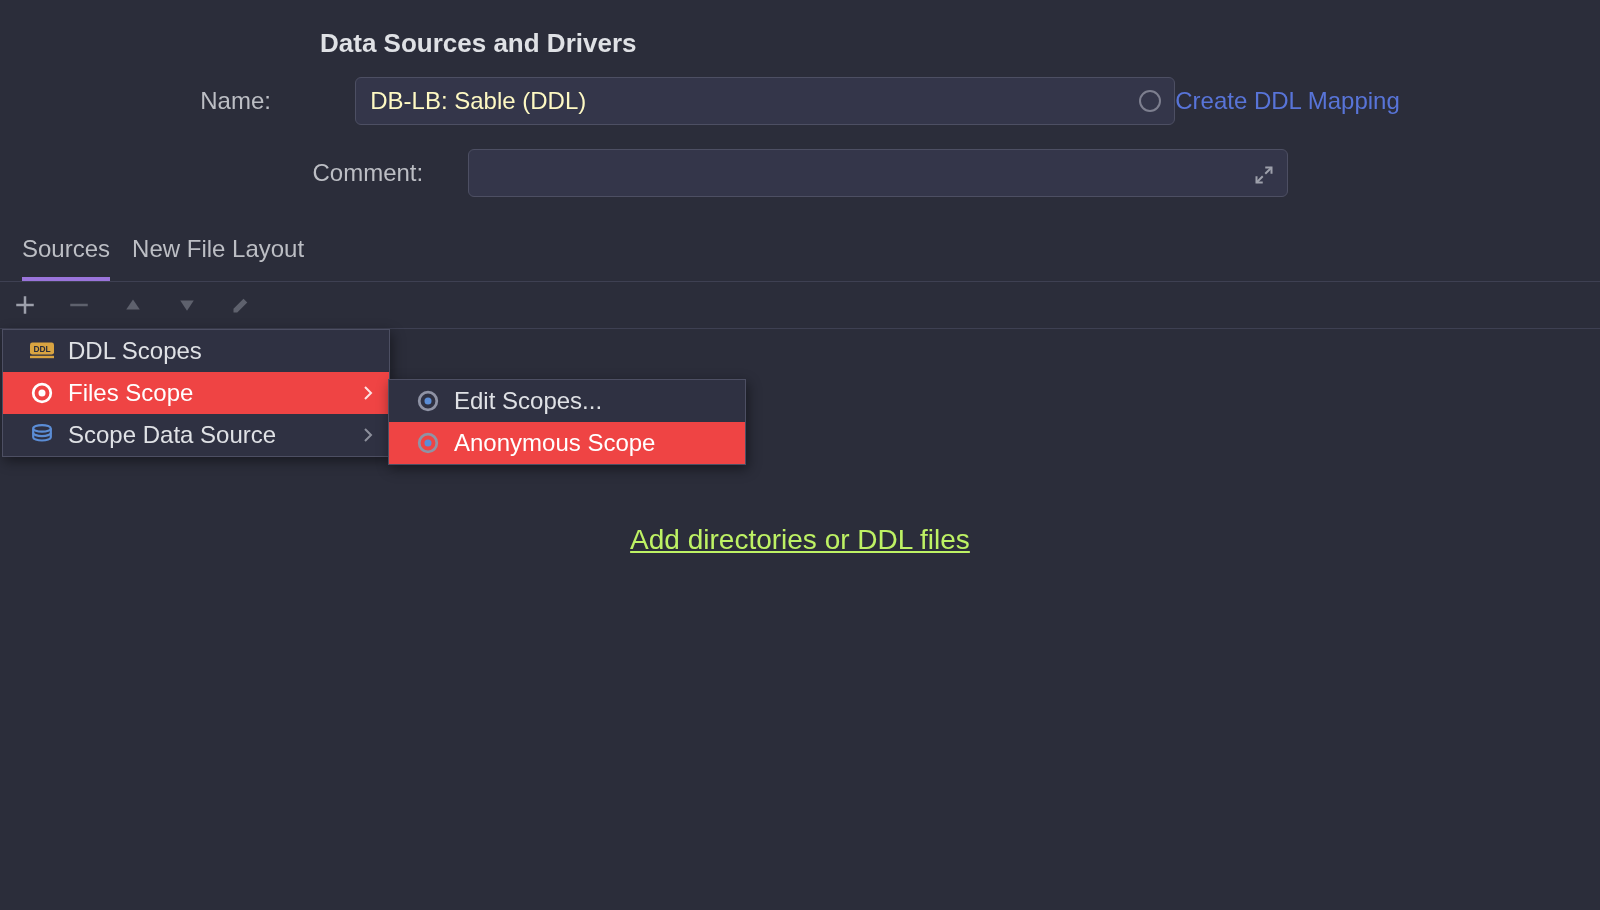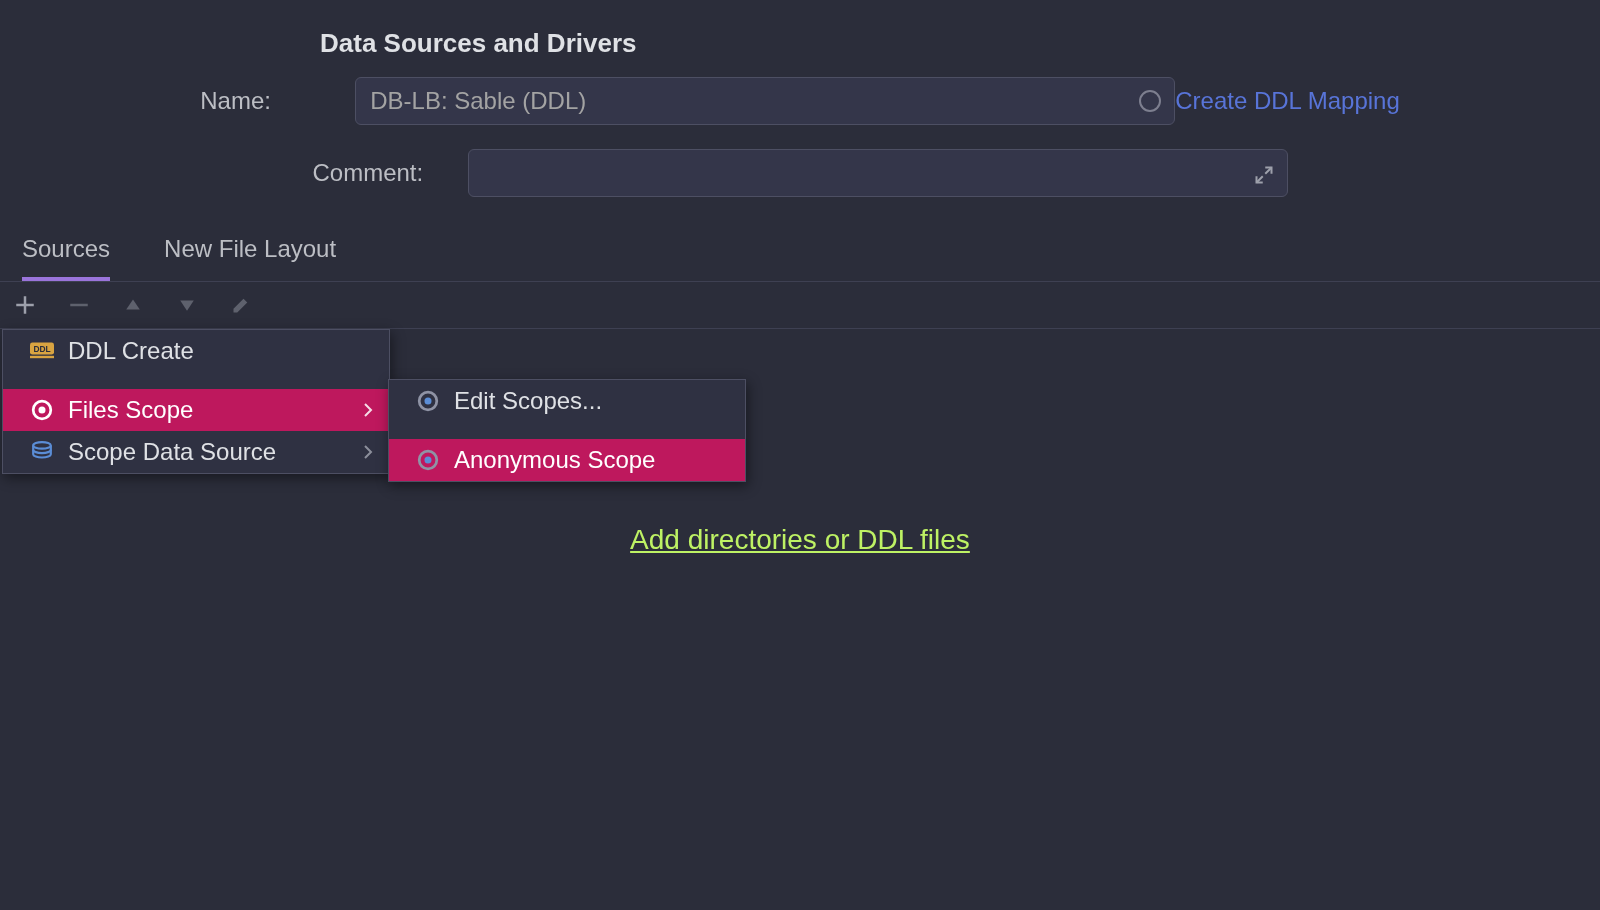--- a/index.html
+++ b/index.html
@@ -38,21 +38,21 @@
       position: relative;
       width: 820px;
     }
     .text-input {
       background: #34364a;
       border: 1px solid #4d4f63;
       border-radius: 6px;
       height: 48px;
       width: 100%;
       padding: 0 50px 0 14px;
-      color: #a3a3a3;
+      color: #fef9c3;
       font-size: 24px;
       outline: none;
     }
     .input-circle {
       position: absolute;
       right: 14px;
       top: 50%;
       transform: translateY(-50%);
       width: 22px;
       height: 22px;
@@ -68,21 +68,21 @@
       width: 20px;
       height: 20px;
     }
     .link-btn {
       color: #5874d8;
       cursor: pointer;
       font-size: 24px;
     }
     .tabs {
       display: flex;
-      gap: 54px;
+      gap: 22px;
       padding: 14px 22px 0 22px;
       border-bottom: 1px solid #3e4052;
     }
     .tab {
       color: #bcbec4;
       padding-bottom: 14px;
       cursor: pointer;
       font-size: 24px;
     }
     .tab.active {
@@ -129,23 +129,22 @@
       display: flex;
       align-items: center;
       height: 42px;
       padding: 0 16px 0 27px;
       cursor: pointer;
       gap: 14px;
       color: #dfe1e5;
       font-size: 24px;
     }
     .menu-item.selected {
-      background: #be185d;
+      background: #ef4444;
       color: #ffffff;
-      margin-top: 17px;
     }
     .menu-item .spacer { flex: 1; }
     .menu-item .chev { color: inherit; opacity: 0.85; }
     .item-icon {
       width: 24px;
       height: 24px;
       flex-shrink: 0;
       display: flex;
       align-items: center;
       justify-content: center;
@@ -231,21 +230,21 @@
 
   <div class="menu primary">
     <div class="menu-item">
       <span class="item-icon">
         <svg viewBox="0 0 20 14" width="24" height="18">
           <rect x="0" y="0" width="20" height="10" rx="2" fill="#d9a441"></rect>
           <text x="10" y="8" text-anchor="middle" font-size="7" font-weight="700" fill="#2b2d3a">DDL</text>
           <rect x="0" y="11" width="20" height="2" fill="#d9a441"></rect>
         </svg>
       </span>
-      <span>DDL Create</span>
+      <span>DDL Scopes</span>
     </div>
     <div class="menu-item selected">
       <span class="item-icon">
         <svg viewBox="0 0 20 20" width="22" height="22">
           <circle cx="10" cy="10" r="8" fill="none" stroke="#ffffff" stroke-width="2.5"></circle>
           <circle cx="10" cy="10" r="3.2" fill="#ffffff"></circle>
         </svg>
       </span>
       <span>Files Scope</span>
       <span class="spacer"></span>

